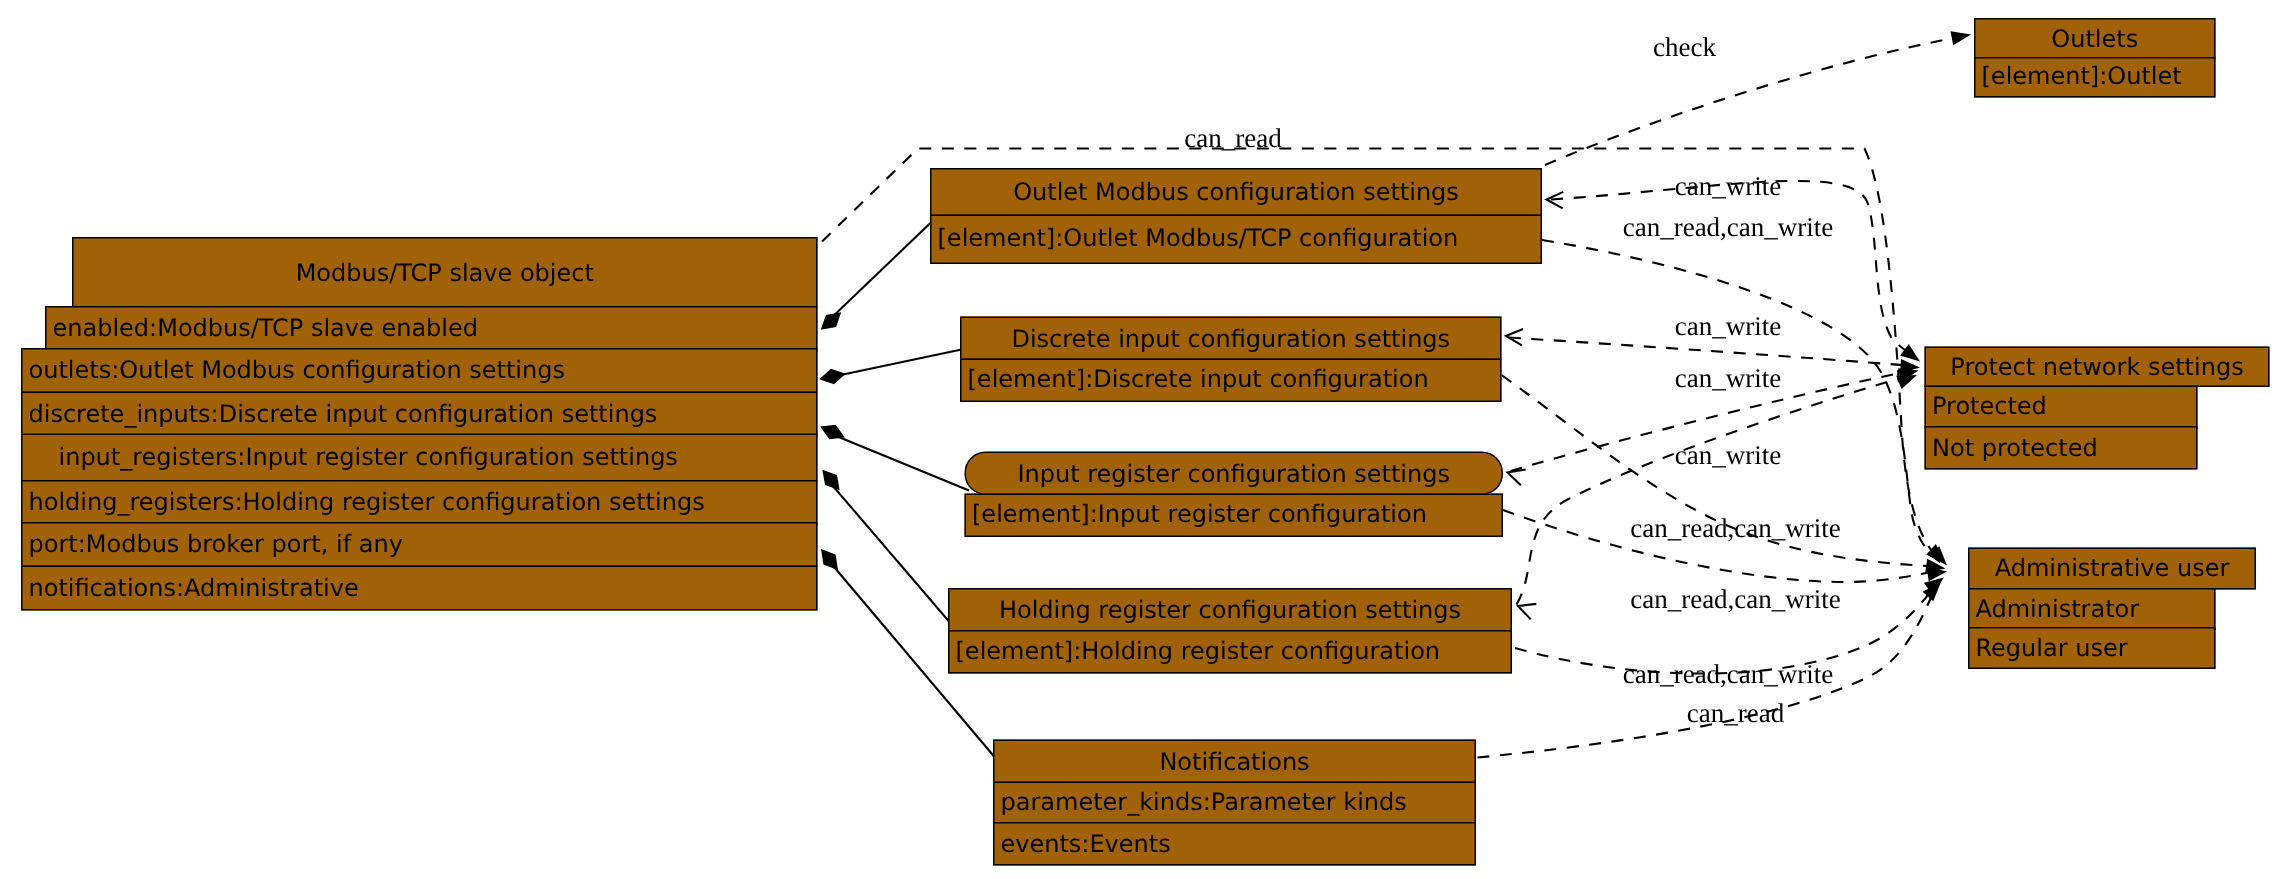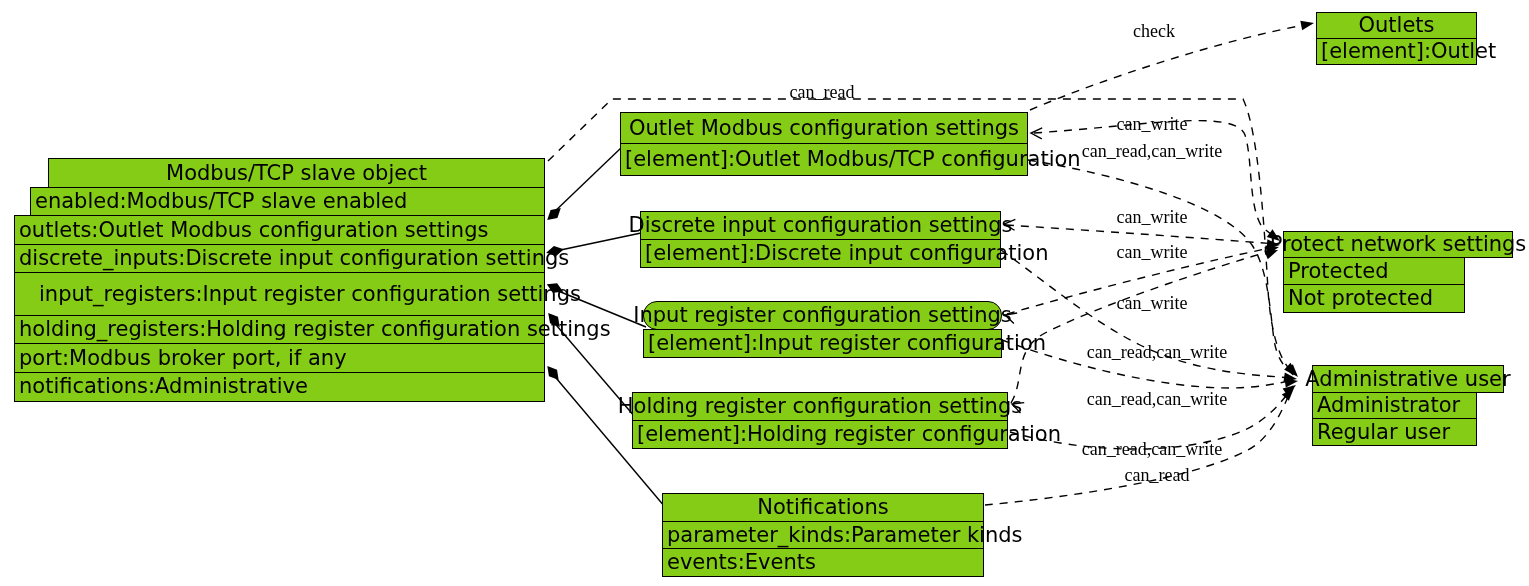--- a/index.html
+++ b/index.html
@@ -1,21 +1,21 @@
 <!DOCTYPE html>
 <html><head>
 <meta charset="utf-8">
 <style>
   html,body{margin:0;padding:0;background:#ffffff;}
   #canvas{position:relative;width:1529px;height:586px;background:#ffffff;overflow:hidden;
           font-family:"DejaVu Sans","Liberation Sans",sans-serif;color:#000;}
   #edge-layer{position:absolute;left:0;top:0;width:1529px;height:586px;}
   .box{position:absolute;}
-  .cell{box-sizing:border-box;border:1.5px solid #000;background:#84cc16;position:relative;
-        display:flex;align-items:center;font-size:21px;line-height:1;white-space:nowrap;
+  .cell{box-sizing:border-box;border:1.5px solid #000;background:#a16207;position:relative;
+        display:flex;align-items:center;font-size:16px;line-height:1;white-space:nowrap;
         padding:0 4px;margin-top:-1.5px;}
   .cell:first-child{margin-top:0;}
   .cell.title{justify-content:center;}
   .elabel{position:absolute;transform:translate(-50%,-50%);
           font-family:"Liberation Serif","DejaVu Serif",serif;font-size:18px;line-height:1;
           white-space:nowrap;color:#000;}
 </style>
 </head>
 <body>
 
@@ -70,25 +70,25 @@
     <g fill="#000" stroke="none">
       <polygon points="-9,0 0,-5.2 9,0 0,5.2" transform="translate(554,214) rotate(-41)"></polygon>
       <polygon points="-9,0 0,-5.2 9,0 0,5.2" transform="translate(555,251) rotate(-12)"></polygon>
       <polygon points="-9,0 0,-5.2 9,0 0,5.2" transform="translate(555,288) rotate(24)"></polygon>
       <polygon points="-9,0 0,-5.2 9,0 0,5.2" transform="translate(554,320) rotate(50)"></polygon>
       <polygon points="-9,0 0,-5.2 9,0 0,5.2" transform="translate(553,373) rotate(51)"></polygon>
     </g>
   </svg>
 
   <div class="box" style="left:14px;top:158px;width:531px;">
-    <div class="cell title" style="height:30px;margin-left:34px;">Modbus/TCP slave object</div>
+    <div class="cell title" style="height:47px;margin-left:34px;">Modbus/TCP slave object</div>
     <div class="cell" style="height:30px;margin-left:16px;">enabled:Modbus/TCP slave enabled</div>
     <div class="cell" style="height:30px;">outlets:Outlet Modbus configuration settings</div>
     <div class="cell" style="height:30px;">discrete_inputs:Discrete input configuration settings</div>
-    <div class="cell" style="height:44px;padding-left:24px;">input_registers:Input register configuration settings</div>
+    <div class="cell" style="height:32px;padding-left:24px;">input_registers:Input register configuration settings</div>
     <div class="cell" style="height:30px;">holding_registers:Holding register configuration settings</div>
     <div class="cell" style="height:30px;">port:Modbus broker port, if any</div>
     <div class="cell" style="height:30px;">notifications:Administrative</div>
   </div>
 
   <div class="box" style="left:620px;top:112px;width:408px;">
     <div class="cell title" style="height:32px;text-align:center;">Outlet Modbus configuration settings</div>
     <div class="cell" style="height:33px;">[element]:Outlet Modbus/TCP configuration</div>
   </div>
 
@@ -124,21 +124,21 @@
     <div class="cell" style="height:29px;width:182px;">Not protected</div>
   </div>
 
   <div class="box" style="left:1312px;top:365px;width:192px;">
     <div class="cell title" style="height:28px;width:192px;">Administrative user</div>
     <div class="cell" style="height:28px;width:165px;">Administrator</div>
     <div class="cell" style="height:28px;width:165px;">Regular user</div>
   </div>
 
   <div class="elabel" style="left:822px;top:92px;">can_read</div>
-  <div class="elabel" style="left:1154px;top:31px;text-align:center;">check</div>
+  <div class="elabel" style="left:1123px;top:31px;text-align:center;">check</div>
   <div class="elabel" style="left:1152px;top:124px;">can_write</div>
   <div class="elabel" style="left:1152px;top:151px;">can_read,can_write</div>
   <div class="elabel" style="left:1152px;top:217px;">can_write</div>
   <div class="elabel" style="left:1152px;top:252px;">can_write</div>
   <div class="elabel" style="left:1152px;top:303px;">can_write</div>
   <div class="elabel" style="left:1157px;top:352px;">can_read,can_write</div>
   <div class="elabel" style="left:1157px;top:399px;">can_read,can_write</div>
   <div class="elabel" style="left:1152px;top:449px;">can_read,can_write</div>
   <div class="elabel" style="left:1157px;top:475px;">can_read</div>
 

